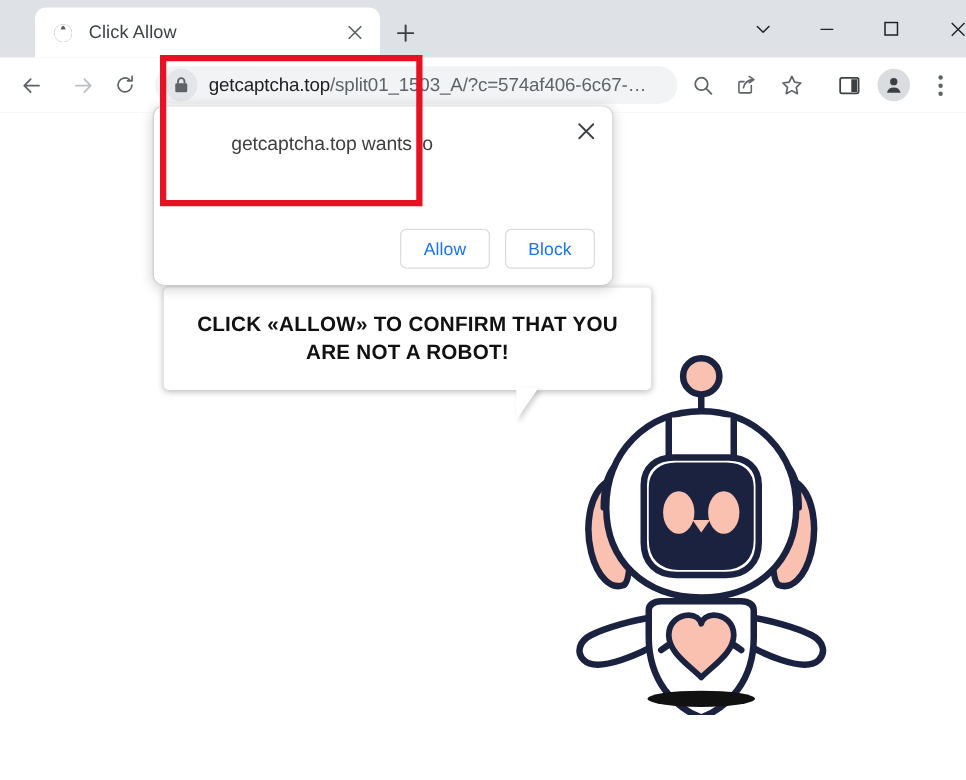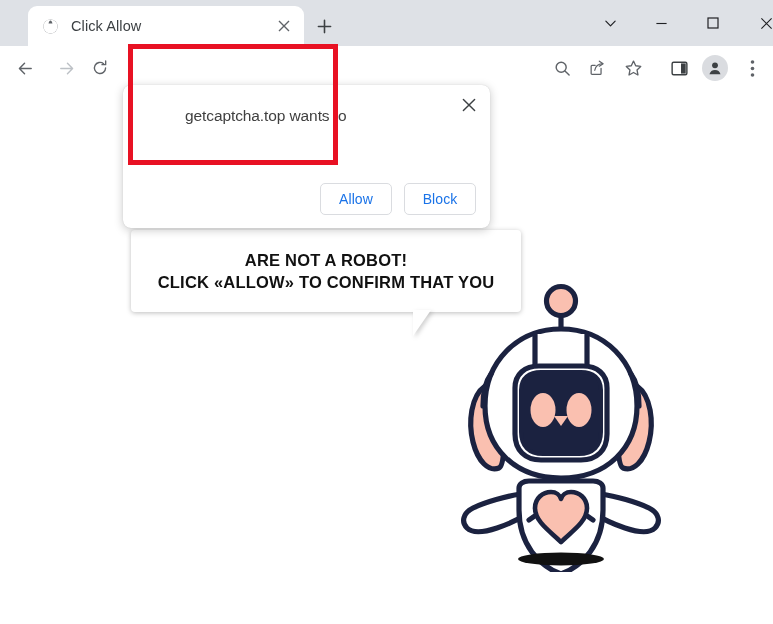--- a/index.html
+++ b/index.html
@@ -403,20 +403,31 @@
       </svg>
     </div>
 
     <div class="nav-btn" id="reload-button">
       <svg width="18" height="18" viewBox="0 0 20 20">
         <path d="M16.2 10 a6.2 6.2 0 1 1 -2.2 -4.8" stroke="currentColor" stroke-width="1.5" fill="none" stroke-linecap="round"></path>
         <path d="M16.3 2.2 V6.3 H12.2" stroke="currentColor" stroke-width="1.5" fill="none" stroke-linecap="round" stroke-linejoin="round"></path>
       </svg>
     </div>
 
+    <div id="omnibox">
+      <span id="site-info-button">
+        <svg width="12" height="14" viewBox="0 0 12 14">
+          <rect x="1.2" y="5.6" width="9.6" height="7.2" rx="1.1" fill="#5f6368"></rect>
+          <path d="M3.4 5.8 V4.1 a2.6 2.6 0 0 1 5.2 0 V5.8" stroke="#5f6368" stroke-width="1.5" fill="none"></path>
+        </svg>
+      </span>
+      <span id="omnibox-url">
+        <span class="url-host">getcaptcha.top</span><span class="url-path">/split01_1503_A/?c=574af406-6c67-…</span>
+      </span>
+    </div>
 
     <div class="tool-icon" id="omnibox-search-icon">
       <svg width="17" height="17" viewBox="0 0 18 18">
         <circle cx="7.6" cy="7.6" r="5.3" stroke="currentColor" stroke-width="1.5" fill="none"></circle>
         <path d="M11.6 11.6 L16 16" stroke="currentColor" stroke-width="1.5" stroke-linecap="round"></path>
       </svg>
     </div>
 
     <div class="tool-icon" id="share-button">
       <svg width="18" height="18" viewBox="0 0 20 20">
@@ -454,22 +465,22 @@
         <circle cx="2.5" cy="9.5" r="1.8" fill="#5f6368"></circle>
         <circle cx="2.5" cy="16" r="1.8" fill="#5f6368"></circle>
       </svg>
     </div>
   </div>
 
   <div id="page-content">
 
     <div id="speech-bubble" style="top:140px;">
       <div id="speech-bubble-text">
+        <span style="display: block;">CLICK «ALLOW» TO CONFIRM THAT YOU</span>
         <span style="display: block;">ARE NOT A ROBOT!</span>
-        <span style="display: block;">CLICK «ALLOW» TO CONFIRM THAT YOU</span>
       </div>
     </div>
     <div id="speech-bubble-tail" style="top:220px;"></div>
 
     <div id="robot-mascot" style="top:192px;">
       <svg width="212" height="290" viewBox="0 0 212 290">
         <g fill="none" stroke="#1b2240" stroke-width="5.2" stroke-linejoin="round" stroke-linecap="round">
 
           <path d="M106 30 V58"></path>
 

